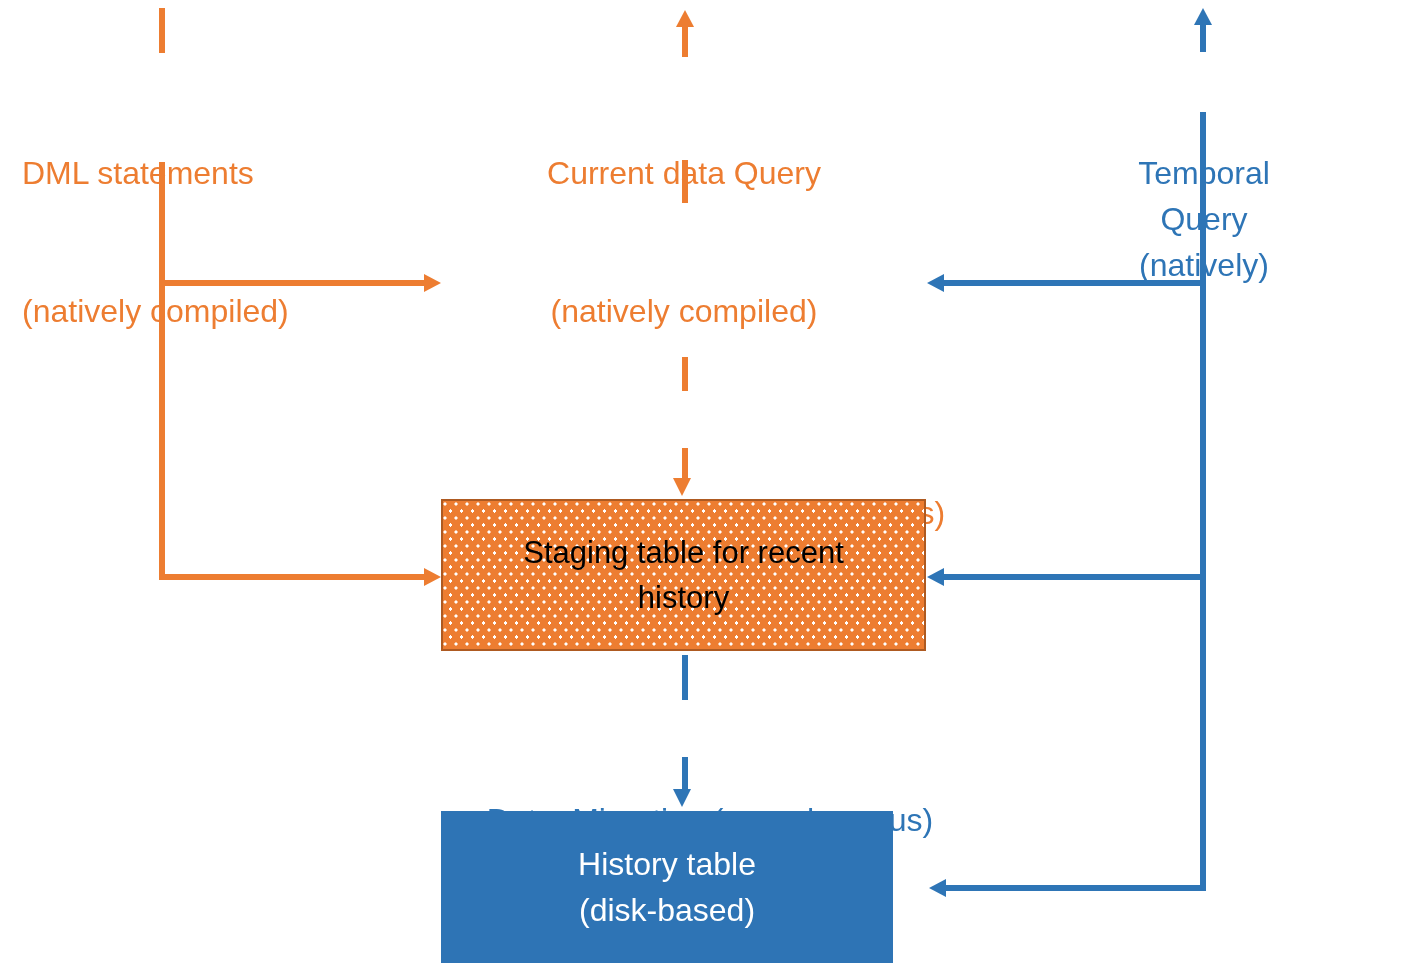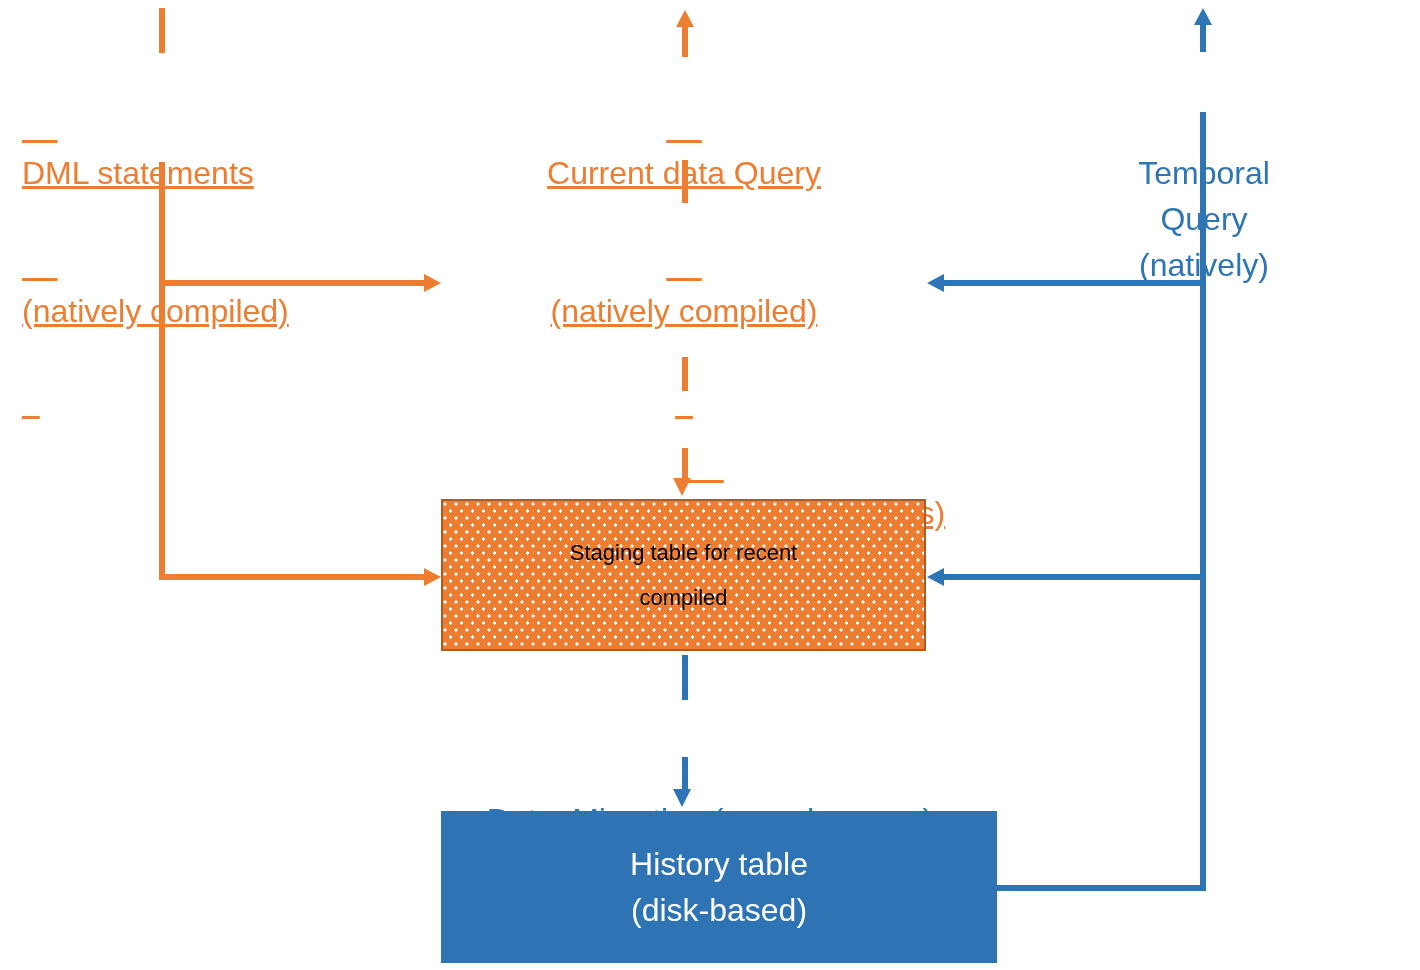--- a/index.html
+++ b/index.html
@@ -9,45 +9,45 @@
     --blue-box:#2E74B5;
     --box-text-light:#FFFFFF;
     --staging-text:#000000;
     --background:#FFFFFF;
   }
   *{margin:0;padding:0;box-sizing:border-box;}
   body{background:var(--background);font-family:"Liberation Sans","DejaVu Sans",sans-serif;}
   .canvas{position:relative;width:1420px;height:970px;background:var(--background);overflow:hidden;}
 
   .v-line,.h-line{position:absolute;background:currentColor;}
-  .orange{color:var(--orange);text-decoration:underline;}
+  .orange{color:var(--orange);}
   .blue{color:var(--blue);}
 
   
   .ah{position:absolute;width:0;height:0;}
   .ah-up{border-left:9px solid transparent;border-right:9px solid transparent;border-bottom:17px solid currentColor;}
   .ah-down{border-left:9px solid transparent;border-right:9px solid transparent;border-top:18px solid currentColor;}
   .ah-right{border-top:9px solid transparent;border-bottom:9px solid transparent;border-left:17px solid currentColor;}
   .ah-left{border-top:9px solid transparent;border-bottom:9px solid transparent;border-right:17px solid currentColor;}
 
   .label{position:absolute;font-size:32px;line-height:46px;white-space:pre-wrap;}
   .label.centered{transform:translateX(-50%);text-align:center;}
   .label .ln{display:block;}
 
   .node{position:absolute;left:441px;width:485px;height:152px;display:flex;flex-direction:column;
         align-items:center;justify-content:center;text-align:center;font-size:32px;line-height:46px;}
   .node .ln{display:block;}
   .node-current{top:203px;background:var(--orange);border:2px solid var(--orange-border);color:var(--box-text-light);}
   .node-staging{top:499px;border:2px solid var(--orange-border);color:var(--staging-text);
-        font-size:22px;line-height:45px;
+        font-size:31px;line-height:45px;
         background-color:var(--orange);
         background-image:radial-gradient(circle,#fff 1.5px,rgba(255,255,255,0) 1.7px),
                          radial-gradient(circle,#fff 1.5px,rgba(255,255,255,0) 1.7px);
         background-size:11px 14px;background-position:2px 3px,7.5px 10px;}
-  .node-history{top:811px;width:556px;background:var(--blue-box);color:var(--box-text-light);}
+  .node-history{top:811px;width:452px;background:var(--blue-box);color:var(--box-text-light);}
 </style>
 </head>
 <body>
 
 <div class="canvas">
 
   <div class="v-line orange" style="left:159px;top:8px;width:6px;height:45px;"></div>
   <div class="label orange" style="left:22px;top:58px;">
     <span class="ln">DML statements</span>
     <span class="ln">(natively compiled)</span>
@@ -87,21 +87,21 @@
 
   <div class="v-line orange" style="left:682px;top:357px;width:6px;height:34px;"></div>
   <div class="label orange centered" style="left:706px;top:398px;">
     <span class="ln">System-Versioning (synchronous)</span>
   </div>
   <div class="v-line orange" style="left:682px;top:448px;width:6px;height:31px;"></div>
   <div class="ah ah-down orange" style="left:673px;top:478px;"></div>
 
   <div class="node node-staging">
     <span class="ln">Staging table for recent</span>
-    <span class="ln">compiled</span>
+    <span class="ln">history</span>
   </div>
 
   <div class="v-line blue" style="left:682px;top:655px;width:6px;height:45px;"></div>
   <div class="label blue centered" style="left:710px;top:705px;">
     <span class="ln">Data  Migration (asynchronous)</span>
   </div>
   <div class="v-line blue" style="left:682px;top:757px;width:6px;height:33px;"></div>
   <div class="ah ah-down blue" style="left:673px;top:789px;"></div>
 
   <div class="node node-history">

